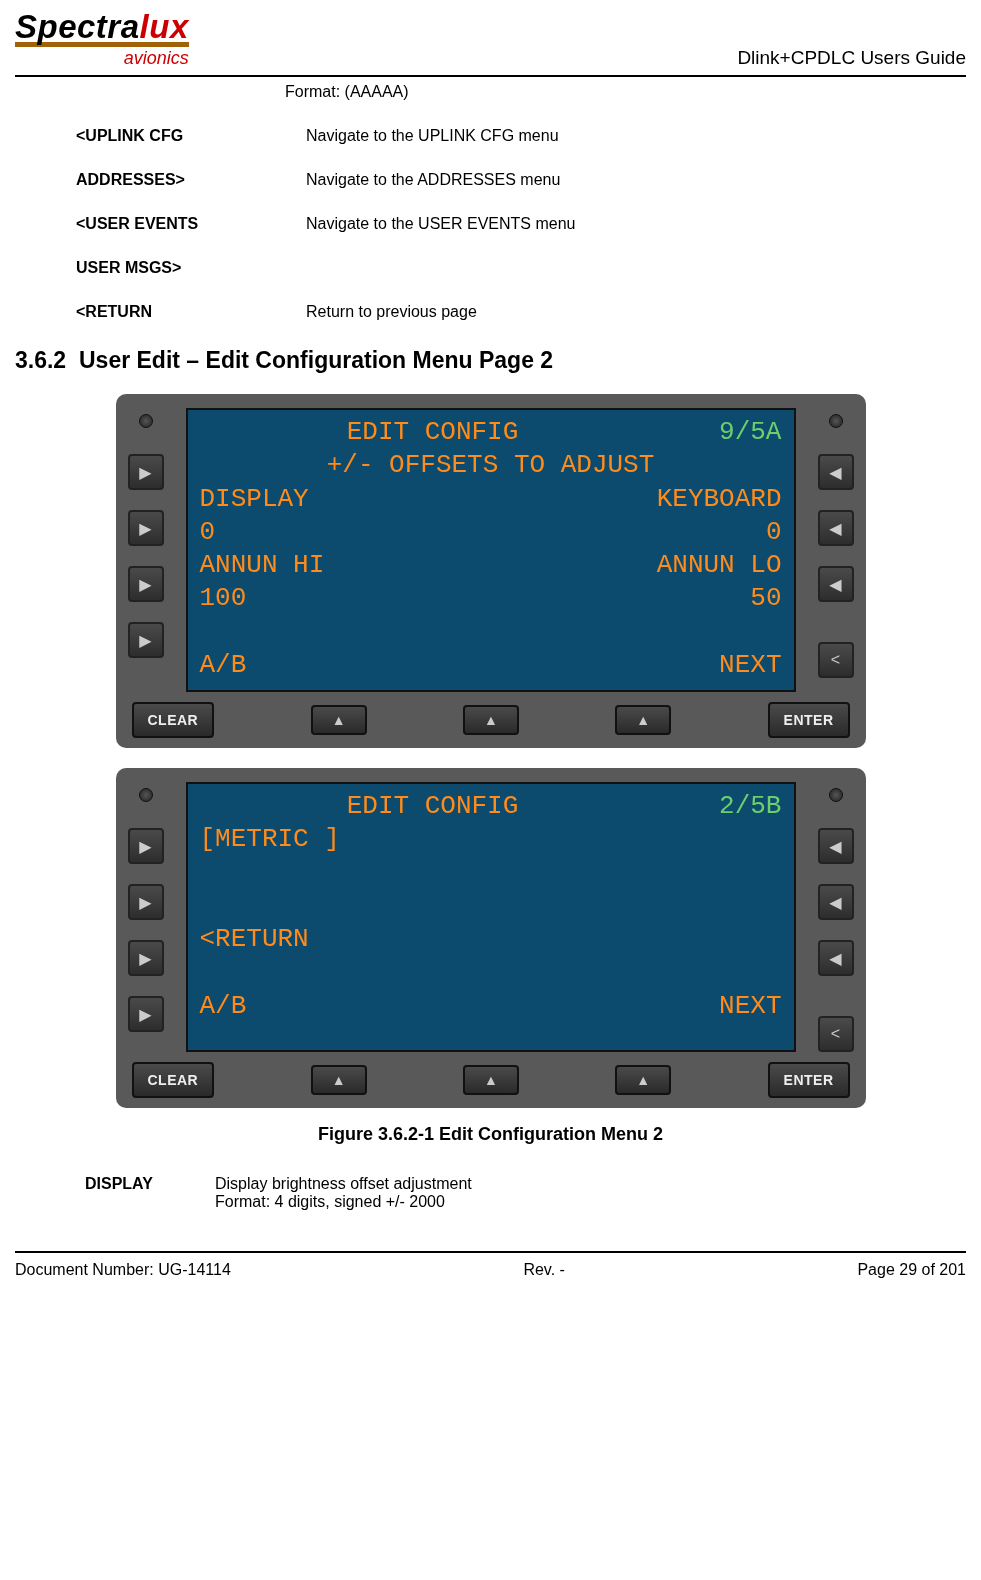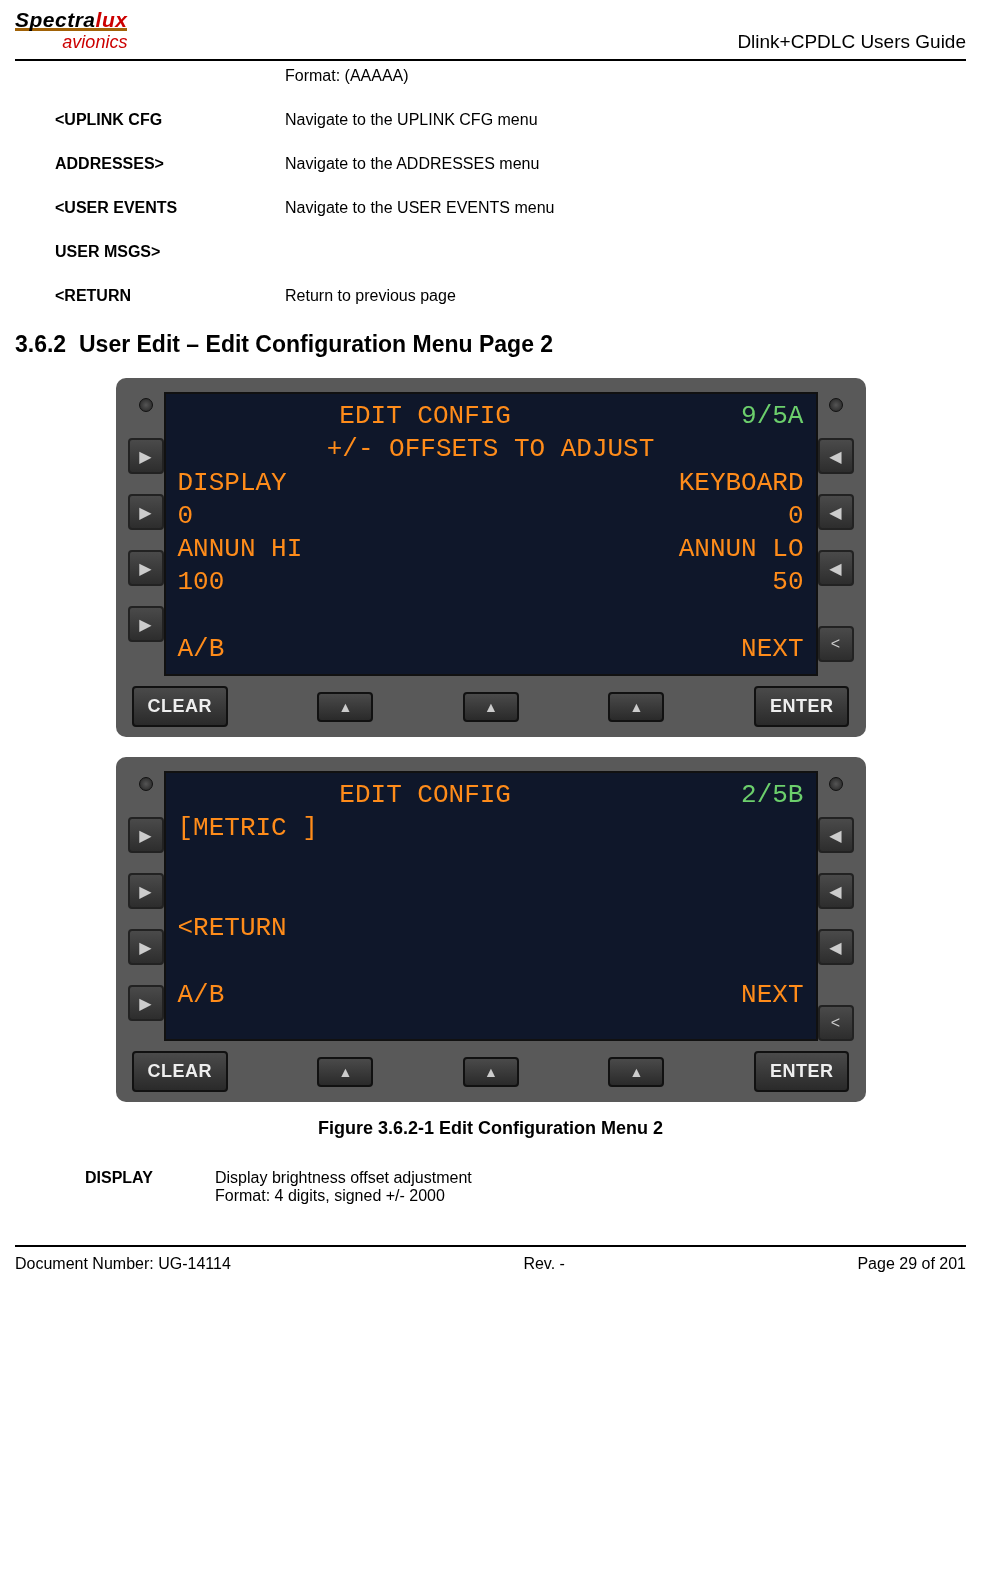--- a/index.html
+++ b/index.html
@@ -13,27 +13,27 @@
     padding: 0 15px;
   }
   .header {
     display: flex;
     justify-content: space-between;
     align-items: flex-end;
     padding: 8px 0 6px;
     border-bottom: 2px solid #000;
   }
   .logo { flex: 0 0 auto; }
-  .logo-text-top { font-size: 21px; font-weight: bold; font-style: italic; color: #000; letter-spacing: 0.5px; }
+  .logo-text-top { font-size: 33px; font-weight: bold; font-style: italic; color: #000; letter-spacing: 0.5px; }
   .logo-text-top .red { color: #c00; }
-  .logo-sub { font-size: 18px; font-style: italic; color: #c00; text-align: right; margin-top: -4px; border-top: 3px solid #a16207; padding-top: 1px; }
+  .logo-sub { font-size: 18px; font-style: italic; color: #c00; text-align: right; margin-top: -4px; border-top: 5px solid #a16207; padding-top: 1px; }
   .doc-title { font-size: 19px; }
   .content { padding: 6px 40px 0 40px; }
   .format-line { margin-left: 230px; margin-bottom: 26px; }
-  .def-row { display: flex; margin-bottom: 26px; }
+  .def-row { display: flex; margin-bottom: 26px; margin-left: 21px; }
   .def-term { flex: 0 0 230px; font-weight: bold; }
   .def-desc { flex: 1; }
   .section-heading { font-weight: bold; font-size: 23px; margin: 10px 0 14px -40px; }
   .section-num { display: inline-block; width: 64px; }
   .figure-wrap { text-align: center; }
   .device {
     display: inline-block;
     background: #595959;
     border-radius: 10px;
     padding: 14px 12px 10px 12px;
@@ -47,42 +47,42 @@
   .lsk {
     width: 36px; height: 36px;
     background: linear-gradient(#4a4a4a,#2d2d2d);
     border: 2px solid #222; border-radius: 4px;
     display: flex; align-items: center; justify-content: center;
     color: #ccc; font-size: 16px;
   }
   .led { width: 14px; height: 14px; border-radius: 50%; background: radial-gradient(#555,#222); margin: 0 auto 6px; border:1px solid #111;}
   .screen {
     flex: 1;
-    background: #0f172a;
-    margin: 0 0;
+    background: #0c4a6e;
+    margin: 0 22px;
     padding: 6px 12px 8px;
     font-family: "Courier New", monospace;
     color: #ff8c1a;
     font-size: 26px;
     line-height: 1.28;
     text-align: left;
     min-height: 270px;
     border: 2px solid #111;
   }
   .screen-row { display: flex; justify-content: space-between; white-space: pre; }
   .screen-center { text-align: center; display: block; }
   .rcol { text-align: center; }
   .device-bottom {
     display: flex; justify-content: space-between; align-items: center;
     margin-top: 10px; padding: 0 4px;
   }
   .btn-rect {
     background: linear-gradient(#4a4a4a,#2a2a2a);
     border: 2px solid #111; border-radius: 4px;
-    color: #eee; font-size: 18px; font-weight: bold;
+    color: #eee; font-size: 14px; font-weight: bold;
     padding: 8px 14px; letter-spacing: 0.5px;
   }
   .btn-arrow {
     width: 56px; height: 30px;
     background: linear-gradient(#4a4a4a,#2a2a2a);
     border: 2px solid #111; border-radius: 4px;
     display: flex; align-items: center; justify-content: center;
     color: #ccc; font-size: 14px;
   }
   .nav-back {

